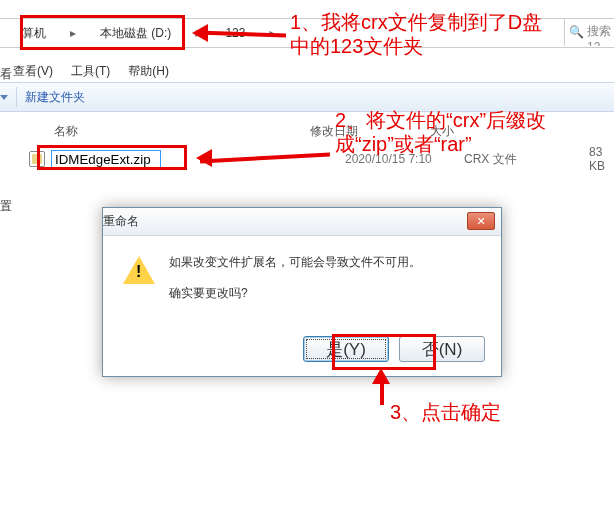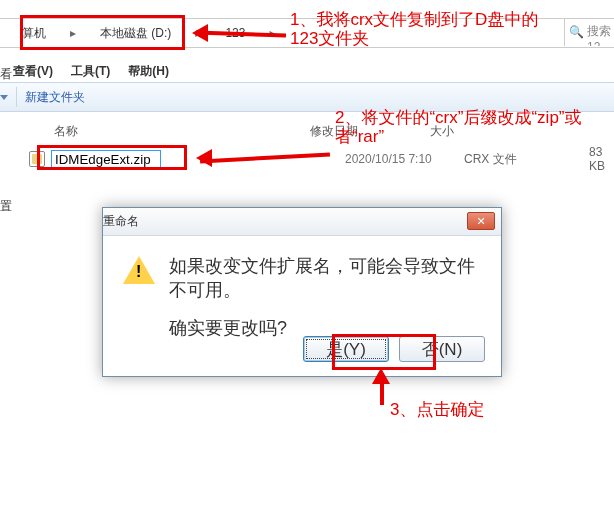--- a/index.html
+++ b/index.html
@@ -11,21 +11,21 @@
     .bc-seg { padding: 0 22px; height: 28px; line-height: 28px; color: #333; }
     .bc-arrow { color: #666; padding: 0 2px; }
     .search-box { position: absolute; right: 0; top: 18px; width: 50px; height: 28px; border-left: 1px solid #ccc; display: flex; align-items: center; padding-left: 4px; color: #888; overflow: hidden; }
 
     .highlight-box { position: absolute; border: 3px solid #e60000; pointer-events: none; }
     .hb1 { top: 15px; left: 20px; width: 165px; height: 35px; }
     .hb2 { top: 145px; left: 37px; width: 150px; height: 25px; }
 
     
     .menu-bar { position: absolute; top: 60px; left: 0; right: 0; height: 22px; display: flex; align-items: center; padding-left: 5px; gap: 2px; color: #333; }
-    .menu-item { padding: 2px 8px; font-weight: bold; }
+    .menu-item { padding: 2px 8px; }
 
     
     .toolbar { position: absolute; top: 82px; left: 0; right: 0; height: 30px; background: linear-gradient(#f7fbff, #e4edf7); border-top: 1px solid #c7d6e9; border-bottom: 1px solid #c7d6e9; display: flex; align-items: center; gap: 8px; }
     .tool-drop { color: #2a5db0; display: flex; align-items: center; gap: 4px; }
     .small-tri { width: 0; height: 0; border-left: 4px solid transparent; border-right: 4px solid transparent; border-top: 5px solid #5a7fb5; }
     .tool-sep { width: 1px; height: 20px; background: #c7d6e9; }
     .tool-link { color: #2a5db0; }
 
     
     .headers { position: absolute; top: 120px; left: 40px; right: 0; height: 22px; display: flex; align-items: center; color: #555; }
@@ -50,27 +50,27 @@
 
     
     .dialog { position: absolute; top: 207px; left: 102px; width: 400px; height: 170px; background: #fff; border: 1px solid #6f8ea8; box-shadow: 0 0 14px rgba(0,0,0,.35); }
     .dlg-title { height: 28px; background: linear-gradient(#fdfdfd, #e9eef4); border-bottom: 1px solid #d0d7e0; display: flex; align-items: center; padding-left: 0; color: #333; }
     .dlg-x { position: absolute; top: 4px; right: 6px; width: 28px; height: 18px; background: linear-gradient(#eb8f78, #d65a3b); border: 1px solid #a84329; border-radius: 2px; color: #fff; text-align: center; line-height: 16px; font-size: 11px; }
     .dlg-body { padding: 18px 20px 14px 20px; display: flex; gap: 14px; }
     .warn-icon { width: 32px; height: 32px; position: relative; flex-shrink: 0; }
     .warn-tri { width: 0; height: 0; border-left: 16px solid transparent; border-right: 16px solid transparent; border-bottom: 28px solid #ffd24a; position: absolute; top: 2px; }
     .warn-tri-b { width: 0; height: 0; border-left: 16px solid transparent; border-right: 16px solid transparent; border-bottom: 28px solid #c79a12; position: absolute; top: 4px; left: 0; z-index: -1; }
     .warn-ex { position: absolute; top: 9px; left: 13px; font-weight: bold; color: #000; font-size: 16px; }
-    .dlg-text p { margin-bottom: 14px; color: #333; font-size: 18px; }
+    .dlg-text p { margin-bottom: 14px; color: #333; font-size: 12px; }
     .dlg-buttons { position: absolute; bottom: 14px; right: 16px; display: flex; gap: 10px; }
     .dlg-btn { min-width: 86px; height: 26px; border: 1px solid #8a9bb0; background: linear-gradient(#fefefe, #e5ecf3); border-radius: 3px; color: #333; display: flex; align-items: center; justify-content: center; font-size: 17px; }
     .dlg-btn.focus { border: 1px solid #3c7fb1; box-shadow: 0 0 0 1px #a5cde8 inset; outline: 1px dotted #444; outline-offset: -4px; }
 
     
-    .anno { position: absolute; color: #e60000; font-size: 17px; line-height: 19px; pointer-events: none; }
+    .anno { position: absolute; color: #e60000; font-size: 20px; line-height: 24px; pointer-events: none; }
     .anno1 { top: 10px; left: 290px; width: 270px; }
     .anno2 { top: 108px; left: 335px; width: 280px; }
     .anno3 { top: 400px; left: 390px; }
 
     .arrow-red { position: absolute; pointer-events: none; }
     .arrow-line { position: absolute; background: #e60000; height: 4px; }
     .arrow-head { position: absolute; width: 0; height: 0; }
     
     .ar1 .arrow-line { top: 32px; left: 196px; width: 90px; transform: rotate(2deg); }
     .ar1 .arrow-head { top: 24px; left: 192px; border-top: 9px solid transparent; border-bottom: 9px solid transparent; border-right: 16px solid #e60000; }

